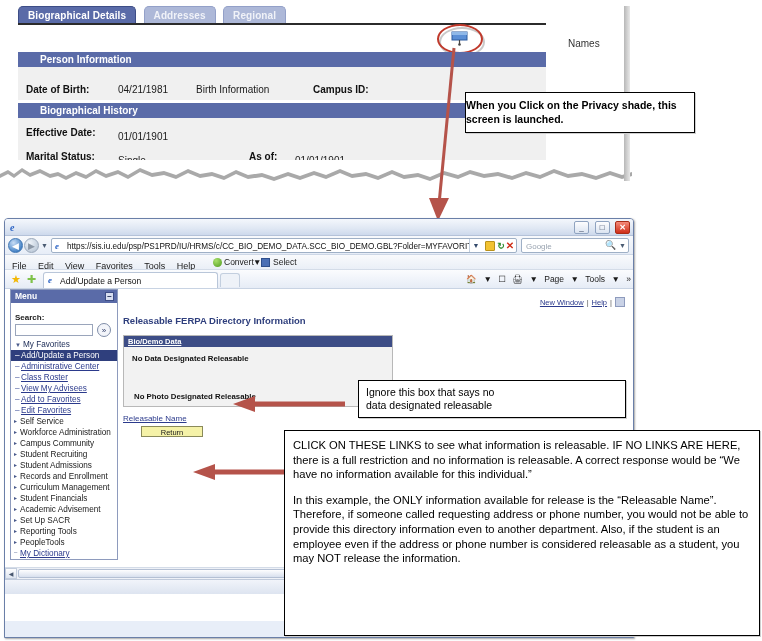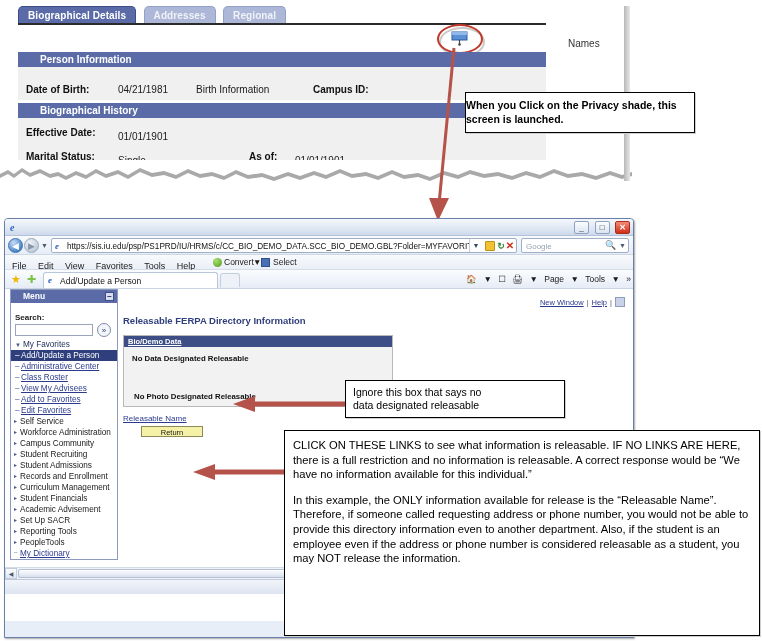--- a/index.html
+++ b/index.html
@@ -253,21 +253,21 @@
   .ps-body { position:relative; height:305px; background:#ffffff; }
 
   
   .sidebar {
     position:absolute; left:5px; top:0; width:108px;
     background:#ffffff; border:1px solid #8e9bbd;
     font-size:8.2px;
   }
   .sb-head {
     position:relative; height:13px; background:#5a6ba8; color:#fff;
-    font-weight:bold; font-size:8.5px; padding-left:12px; line-height:13px;
+    font-weight:bold; font-size:8.5px; padding-left:4px; line-height:13px;
   }
   .sb-collapse {
     position:absolute; right:3px; top:2px; width:9px; height:9px;
     background:#d8def0; border:1px solid #3d4d86; color:#1c2a52;
     font-size:8px; line-height:7px; text-align:center; font-weight:bold;
   }
   .sb-search { padding:10px 4px 0; }
   .sb-search-label { font-size:8px; font-weight:bold; color:#1a1a1a; }
   .sb-search-row { position:relative; margin-top:2px; height:13px; }
   .sb-input {
@@ -568,21 +568,21 @@
 
       </div>
     </div>
   </div>
 
   <svg class="arrowsvg" style="left:225px; top:396px; width:125px; height:16px;" viewBox="0 0 125 16">
     <line x1="120" y1="8" x2="28" y2="8" stroke="#b5534a" stroke-width="5"></line>
     <polygon points="8,8 30,0 30,16" fill="#b5534a"></polygon>
   </svg>
 
-  <div class="callout plain" style="left:345px; top:380px; width:220px;">
+  <div class="callout plain" style="left:358px; top:380px; width:268px;">
     <p>Ignore this box that says no</p>
     <p>data designated releasable</p>
   </div>
 
   <svg class="arrowsvg" style="left:185px; top:464px; width:110px; height:16px;" viewBox="0 0 110 16">
     <line x1="106" y1="8" x2="28" y2="8" stroke="#b5534a" stroke-width="5"></line>
     <polygon points="8,8 30,0 30,16" fill="#b5534a"></polygon>
   </svg>
 
   <div class="callout big" style="left:284px; top:430px; width:476px; height:206px;">

